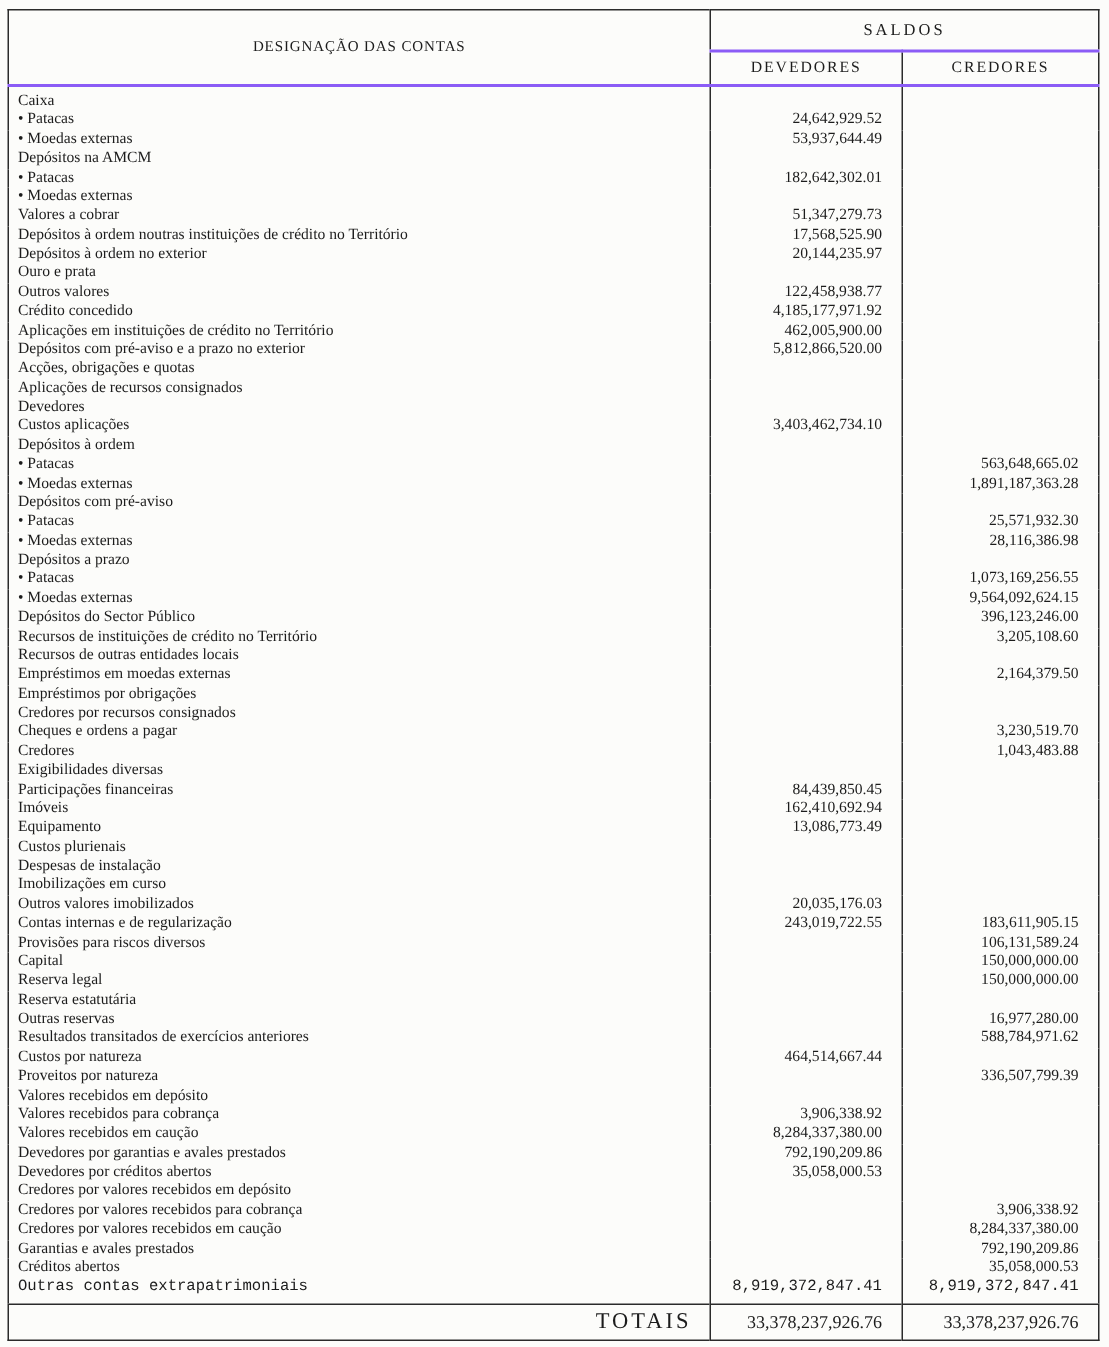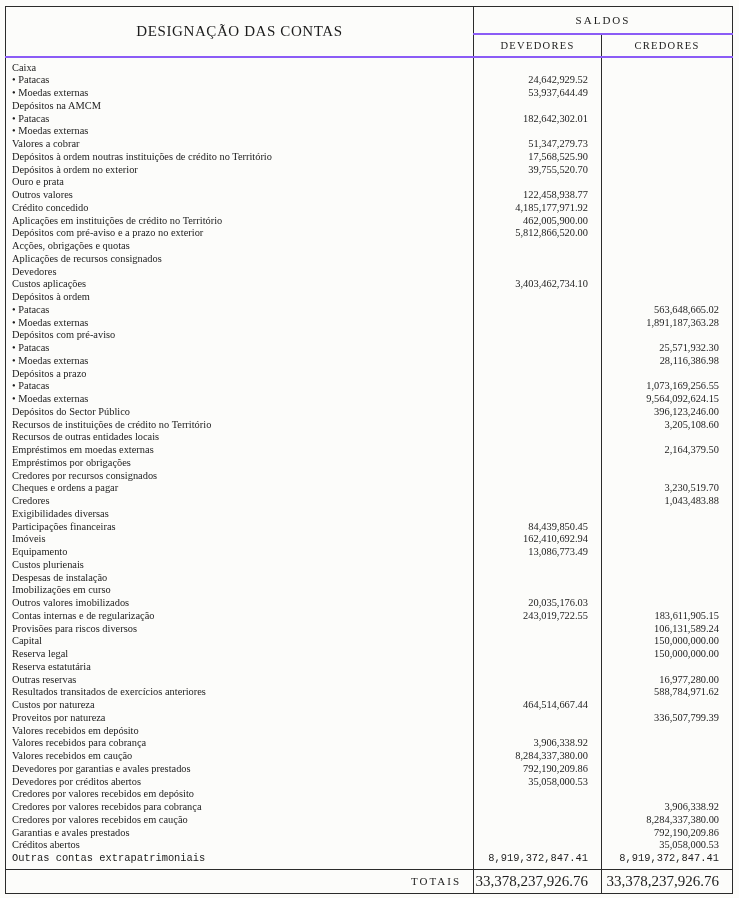--- a/index.html
+++ b/index.html
@@ -21,21 +21,21 @@
   col.col-label { width: 468px; }
   col.col-dev   { width: 128px; }
   col.col-cred  { width: 131px; }
 
   thead th {
     font-weight: normal;
     text-align: center;
     border-bottom: 2px solid #8b5cf6;
     vertical-align: middle;
   }
-  th.h-designation { font-size: 15px; letter-spacing: 0.6px; margin-top: 28px; }
+  th.h-designation { font-size: 10px; letter-spacing: 0.6px; margin-top: 28px; }
   th.h-saldos {
     height: 27px; font-size: 11px; letter-spacing: 2px;
     border-left: 1px solid #2b2b2b;
   }
   th.h-sub {
     height: 23px; font-size: 10.5px; letter-spacing: 1.3px;
     border-left: 1px solid #2b2b2b;
   }
 
   tbody td {
@@ -53,24 +53,24 @@
   tbody tr:last-child td  { padding-bottom: 4px; font-family: Liberation Mono, monospace; }
 
   tfoot td {
     border-top: 1px solid #2b2b2b;
     height: 24px;
     vertical-align: middle;
   }
   tfoot td.f-label {
     text-align: right;
     padding-right: 12px;
-    font-size: 11px;
+    font-size: 15px;
     letter-spacing: 2px;
   }
-  tfoot td.f-num { font-size: 15px; }
+  tfoot td.f-num { font-size: 12px; }
 </style>
 </head>
 <body>
 
 <div class="page">
   <table class="accounts">
     <colgroup>
       <col class="col-label">
       <col class="col-dev">
       <col class="col-cred">
@@ -121,21 +121,21 @@
           <td class="c-num c-dev">51,347,279.73</td>
           <td class="c-num c-cred"></td>
         </tr>
         <tr>
           <td class="c-label">Depósitos à ordem noutras instituições de crédito no Território</td>
           <td class="c-num c-dev">17,568,525.90</td>
           <td class="c-num c-cred"></td>
         </tr>
         <tr>
           <td class="c-label">Depósitos à ordem no exterior</td>
-          <td class="c-num c-dev">39,755,520.70</td>
+          <td class="c-num c-dev">20,144,235.97</td>
           <td class="c-num c-cred"></td>
         </tr>
         <tr>
           <td class="c-label">Ouro e prata</td>
           <td class="c-num c-dev"></td>
           <td class="c-num c-cred"></td>
         </tr>
         <tr>
           <td class="c-label">Outros valores</td>
           <td class="c-num c-dev">122,458,938.77</td>

